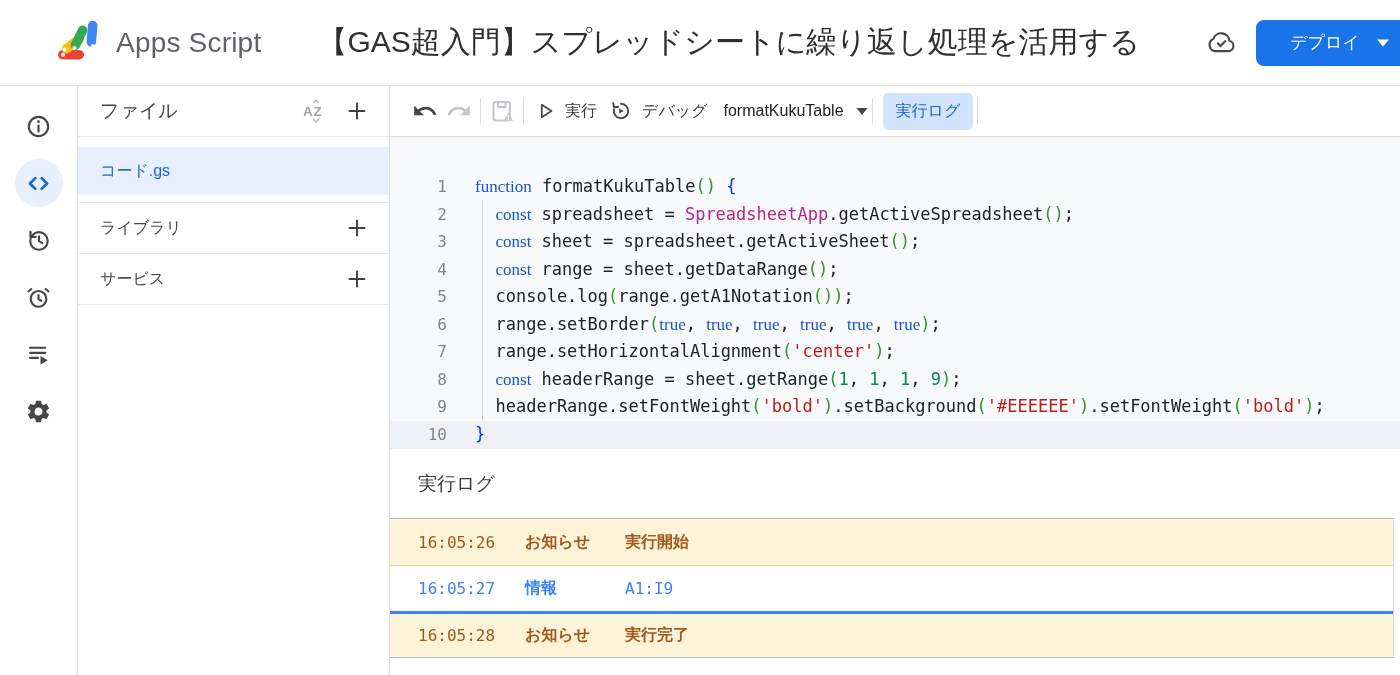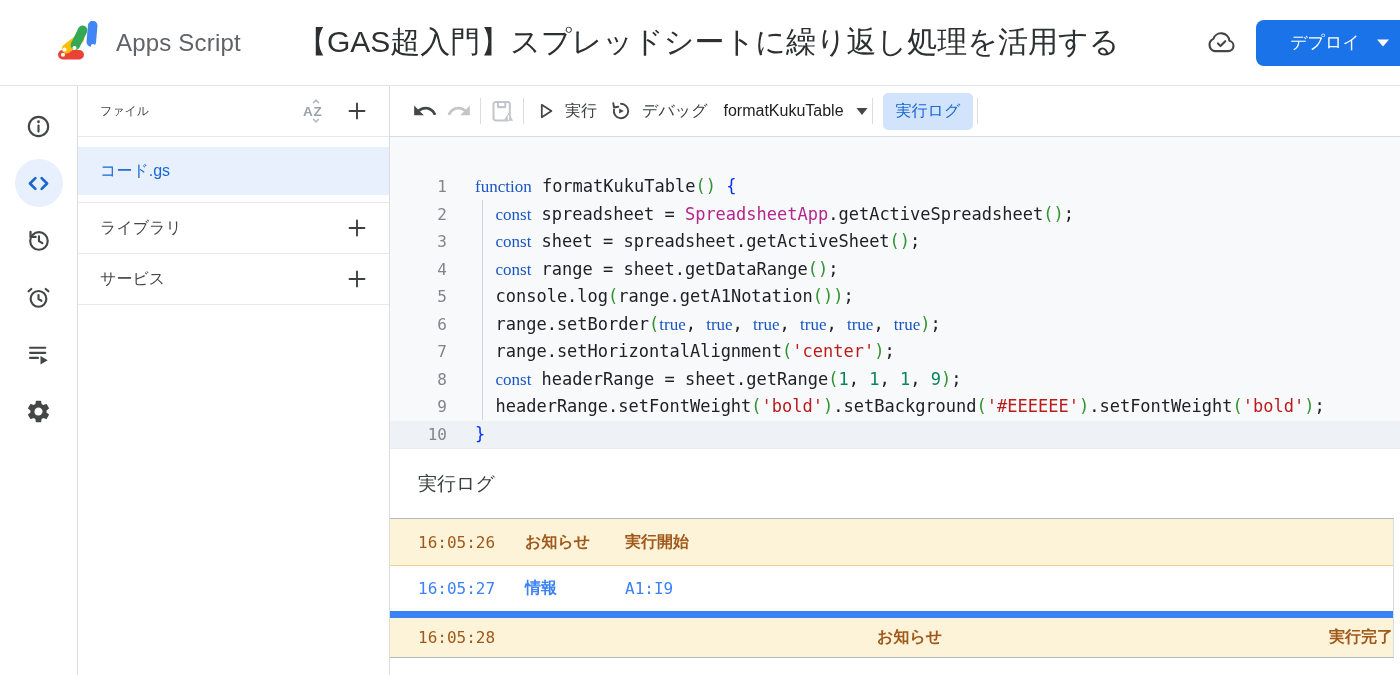--- a/index.html
+++ b/index.html
@@ -5,21 +5,21 @@
   * { margin:0; padding:0; box-sizing:border-box; }
   html,body { width:1400px; height:675px; overflow:hidden; background:#fff;
     font-family:"Liberation Sans","DejaVu Sans",sans-serif; color:#202124; }
   .page { position:relative; width:1400px; height:675px; overflow:hidden; background:#fff; }
 
   
   .header { height:86px; display:flex; align-items:center; padding-left:54px; background:#fff;
     border-bottom:1px solid #e0e3e7; position:relative; }
   .logo-wrap { display:flex; align-items:center; gap:16px; }
   .logo-mark { width:46px; height:44px; }
-  .app-name { font-size:24px; color:#5f6368; letter-spacing:.2px; }
+  .app-name { font-size:28px; color:#5f6368; letter-spacing:.2px; }
   .proj-title { margin-left:56px; font-size:30px; font-weight:500; color:#2d2f31; white-space:nowrap; }
   .header-right { margin-left:auto; display:flex; align-items:center; gap:18px; }
   .cloud-btn { width:34px; height:34px; display:flex; align-items:center; justify-content:center; cursor:pointer; }
   .deploy-btn { height:46px; min-width:168px; margin-right:-24px; background:#1a73e8; color:#fff;
     border:none; border-radius:8px; font-size:17px; font-weight:500; display:flex; align-items:center;
     justify-content:center; gap:16px; padding:0 20px; cursor:pointer;
     font-family:"Liberation Sans","DejaVu Sans",sans-serif; }
 
   .body-row { display:flex; height:589px; }
 
@@ -30,21 +30,21 @@
     justify-content:center; cursor:pointer; }
   .rail-btn svg { stroke:#444746; fill:none; stroke-width:1.9; stroke-linecap:round; stroke-linejoin:round; }
   .rail-btn .fillpart { fill:#444746; stroke:none; }
   .rail-btn.active { background:#e8f0fe; }
   .rail-btn.active svg { stroke:#1967d2; stroke-width:2.4; }
 
   
   .sidebar { width:312px; border-right:1px solid #dadce0; background:#fff; }
   .sb-head { height:51px; display:flex; align-items:center; padding:0 18px 0 22px;
     border-bottom:1px solid #e6e8ea; }
-  .sb-title { font-size:12px; color:#444746; }
+  .sb-title { font-size:19px; color:#444746; }
   .sb-head-icons { margin-left:auto; display:flex; align-items:center; gap:14px; }
   .icon-btn { width:28px; height:28px; display:flex; align-items:center; justify-content:center; cursor:pointer; }
   .file-item { margin-top:10px; height:48px; display:flex; align-items:center; padding:1px 22px;
     font-size:16px; cursor:pointer; }
   .file-item.selected { background:#e8f0fe; color:#1967d2; }
   .sb-gap { height:8px; border-bottom:1px solid #e6e8ea; }
   .sb-section { height:51px; display:flex; align-items:center; padding:0 18px 0 22px;
     border-bottom:1px solid #e6e8ea; font-size:16px; color:#444746; }
   .sb-section .icon-btn { margin-left:auto; }
 
@@ -79,21 +79,21 @@
   
   .log-head { height:70px; background:#fff; display:flex; align-items:center; padding-left:28px;
     border-top:1px solid #ececec; flex-shrink:0; }
   .log-title { font-size:19px; color:#3c4043; }
   .log-table { border-top:1px solid #b5b8bb; border-bottom:1px solid #b5b8bb;
     border-right:1px solid #d8dadd; margin-right:6px; }
   .log-row { height:46px; display:flex; align-items:center; background:#fff;
     font-size:16px; color:#3b82f6; }
   .log-row.notice { background:#fdf3d8; color:#a0591c; }
   .log-row.notice + .log-row { border-top:1px solid #ecd489; }
-  .log-row.notice:not(:first-child) { border-top:7px solid #3b82f6;justify-content:space-between; }
+  .log-row.notice:not(:first-child) { border-top:3px solid #3b82f6; }
   .lt { width:135px; padding-left:28px; font-family:"DejaVu Sans Mono",monospace; font-size:16px; flex-shrink:0; }
   .ty { width:100px; font-weight:bold; flex-shrink:0; }
   .msg { font-family:"DejaVu Sans Mono",monospace; font-size:16px; }
   .log-row.notice .msg { font-family:"Liberation Sans","DejaVu Sans",sans-serif; font-weight:bold; }
 </style>
 </head>
 <body>
 
 <div class="page">
 

